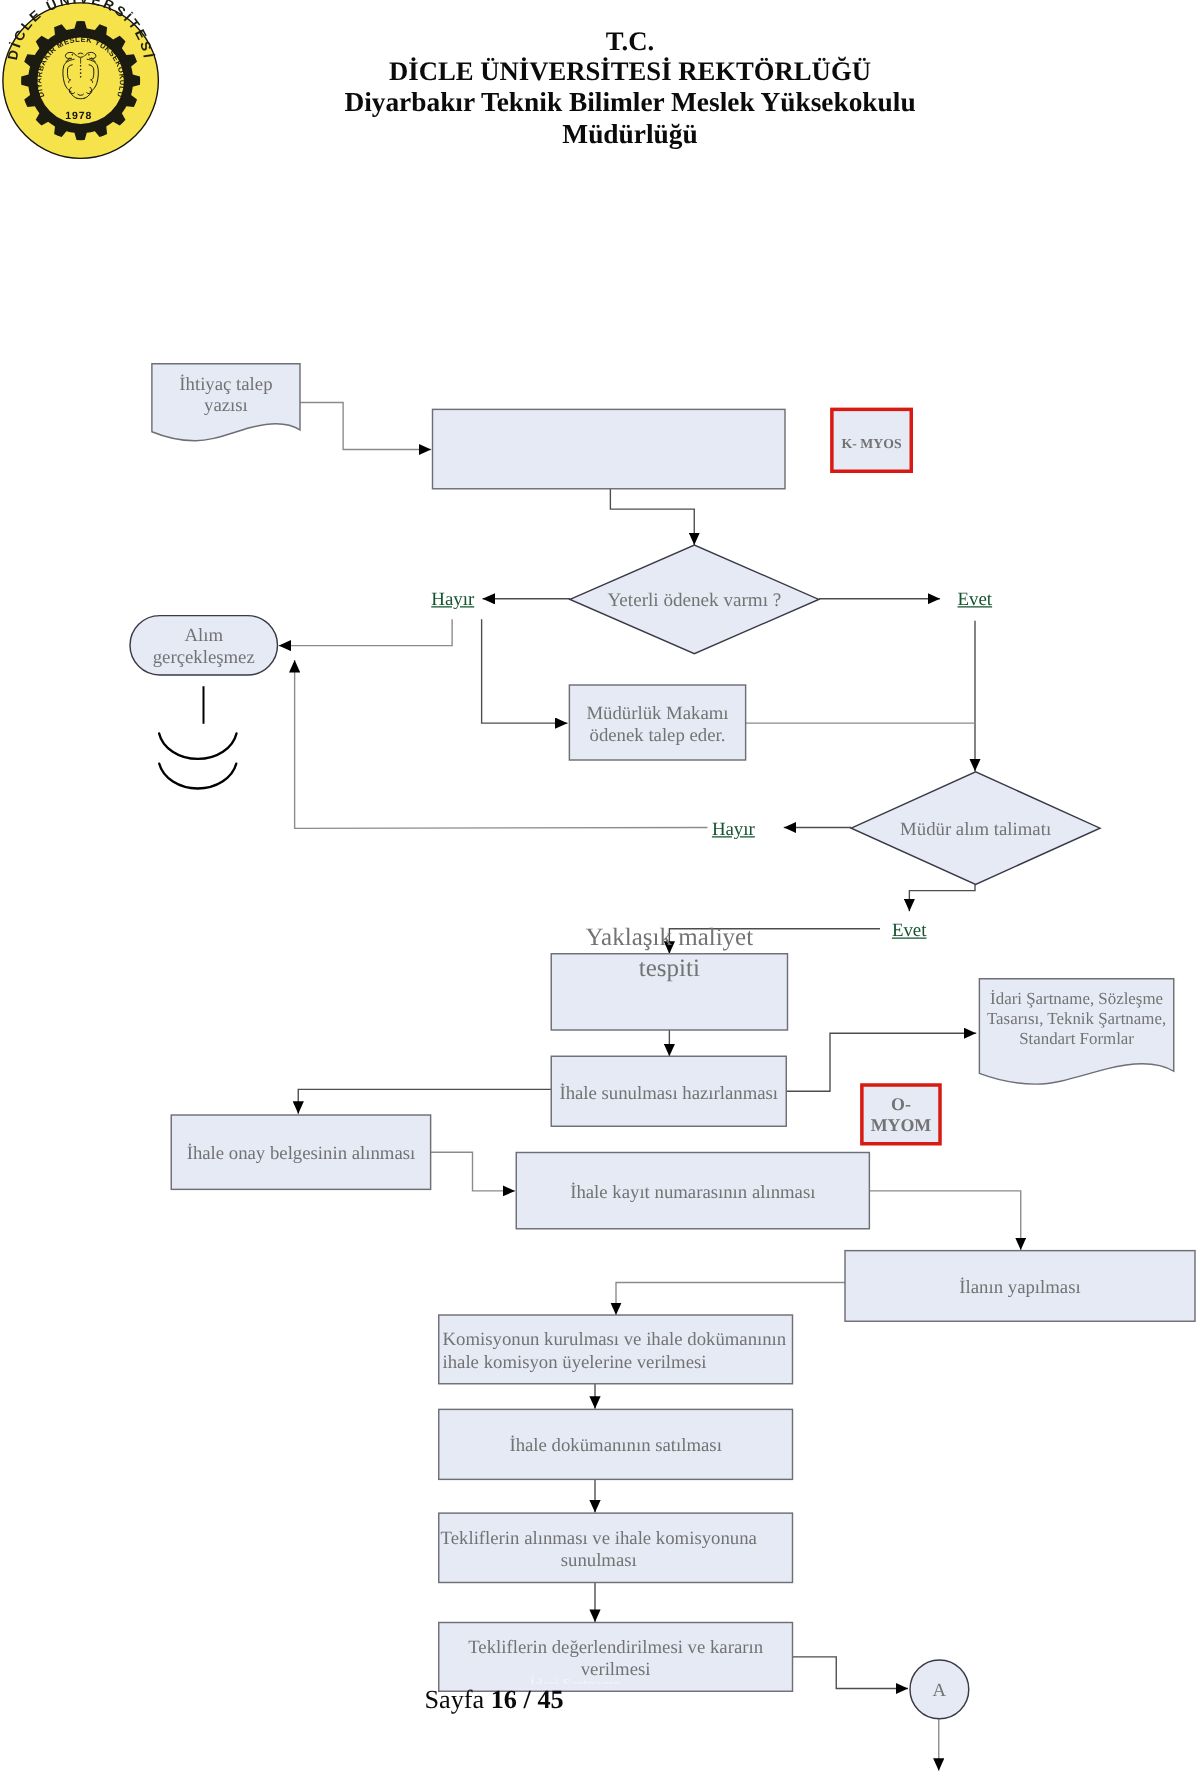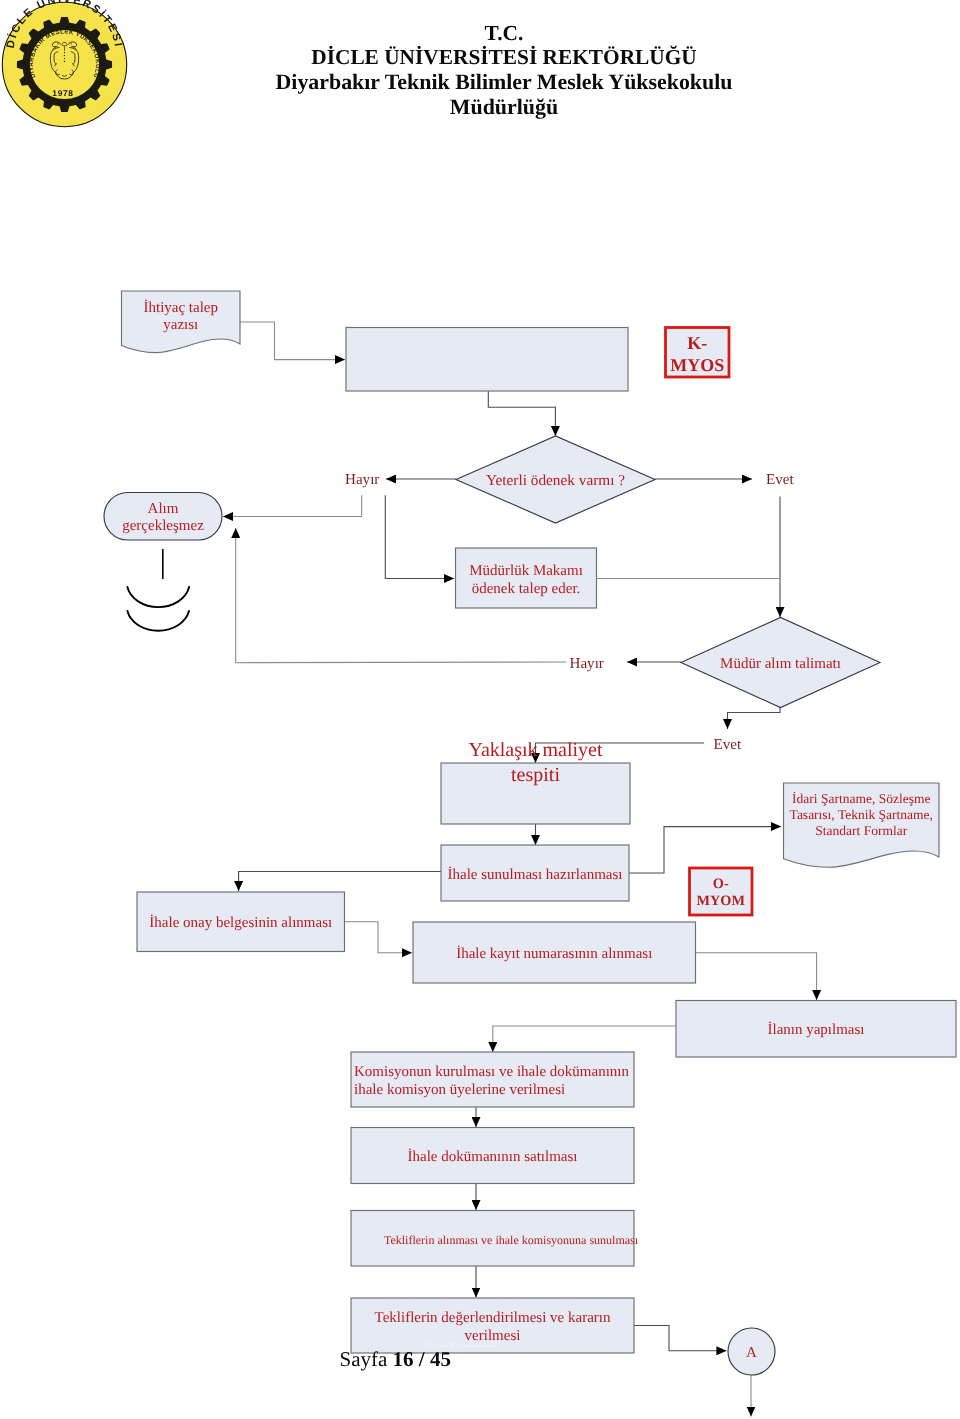--- a/index.html
+++ b/index.html
@@ -23,22 +23,22 @@
 
   #chart-title{left:55.5px;top:246.8px;font-size:21.3px;color:#111;white-space:nowrap;}
 
   #watermark{left:424px;top:1339.5px;font-size:12px;color:#f3f6fc;white-space:nowrap;
              letter-spacing:.1px;
              clip-path:inset(0 0 7.5px 0);}
   #pagenum{left:339.5px;top:1347px;font-size:21px;color:#0a0a0a;white-space:nowrap;}
   #pagenum b{font-weight:bold;}
 
   .nodetxt{position:absolute;display:flex;align-items:center;justify-content:center;
-           text-align:center;color:#b91c1c;line-height:1.22;}
-  .edgelbl{white-space:nowrap;color:#7f1d1d;}
+           text-align:center;color:#737373;line-height:1.22;}
+  .edgelbl{white-space:nowrap;color:#14532d;text-decoration:underline;}
 </style>
 </head>
 <body>
 
 <div id="page">
 
   <div class="abs" id="logo-wrap">
     <svg width="130" height="130" viewBox="0 0 130 130">
       <defs>
         <path id="arcOuterTxt" d="M 13.88 59.78 A 51.0 51.0 0 1 1 115.12 59.78" fill="none"></path>
@@ -147,21 +147,21 @@
         <circle cx="751.5" cy="1351.5" r="23.5" fill="#E5EAF5" stroke="#3a3a46" stroke-width="1.15"></circle>
       </g>
   </svg>
 
   <div class="abs" id="watermark">İdari Şartname,</div>
   <div class="abs" id="pagenum"><span>Sayfa </span><b>16 / 45</b></div>
 
 <div class="nodetxt" style="left: 132.75px; top: 290.9px; width: 96px; height: 53px; font-size: 15px; line-height: 1.17;">
       <span>İhtiyaç talep yazısı</span>
     </div>
-    <div class="nodetxt" style="left: 671.25px; top: 329.4px; width: 52px; height: 52px; font-size: 18px; font-weight: bold;">
+    <div class="nodetxt" style="left: 671.25px; top: 329.4px; width: 52px; height: 52px; font-size: 11px; font-weight: bold;">
       <span>K- MYOS</span>
     </div>
     <div class="nodetxt" style="left: 465.5px; top: 437.9px; width: 180px; height: 87px; font-size: 15.3px;">
       <span>Yeterli ödenek  varmı ?</span>
     </div>
     <div class="nodetxt" style="left: 113px; top: 494.4px; width: 100px; height: 47.5px; font-size: 15px; line-height: 1.17;">
       <span>Alım gerçekleşmez</span>
     </div>
     <div class="nodetxt" style="left: 462px; top: 549.9px; width: 128px; height: 60px; font-size: 15px;">
       <span>Müdürlük Makamı ödenek talep eder.</span>
@@ -189,21 +189,21 @@
     </div>
     <div class="nodetxt" style="left: 686px; top: 1002.4px; width: 260px; height: 56.5px; font-size: 15px;">
       <span>İlanın yapılması</span>
     </div>
     <div class="nodetxt" style="left: 354px; top: 1053.9px; width: 277px; height: 55px; font-size: 15px; justify-content: flex-end;">
       <span style="text-align: left;">Komisyonun kurulması ve ihale dokümanının ihale komisyon üyelerine verilmesi</span>
     </div>
     <div class="nodetxt" style="left: 358.5px; top: 1129.4px; width: 268px; height: 56px; font-size: 15px;">
       <span>İhale dokümanının satılması</span>
     </div>
-    <div class="nodetxt" style="left: 380px; top: 1212.4px; width: 262px; height: 55.5px; font-size: 12px; text-align: center;">
+    <div class="nodetxt" style="left: 348px; top: 1212.4px; width: 262px; height: 55.5px; font-size: 15px; text-align: center;">
       <span>Tekliflerin alınması ve ihale komisyonuna sunulması</span>
     </div>
     <div class="nodetxt" style="left: 361.5px; top: 1299.9px; width: 262px; height: 55px; font-size: 15px;">
       <span>Tekliflerin değerlendirilmesi ve kararın verilmesi</span>
     </div>
     <div class="nodetxt" style="left: 731.5px; top: 1329.9px; width: 40px; height: 47px; font-size: 15px;">
       <span>A</span>
     </div>
     <div class="abs edgelbl" style="left: 345px; top: 472px; font-size: 15.1px;">Hayır</div>
     <div class="abs edgelbl" style="left: 766px; top: 472px; font-size: 15.1px;">Evet</div>

